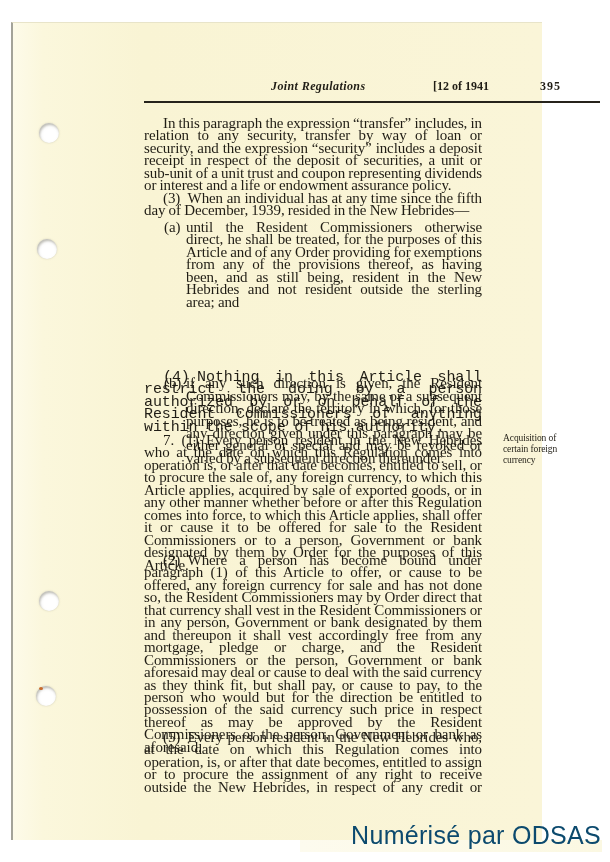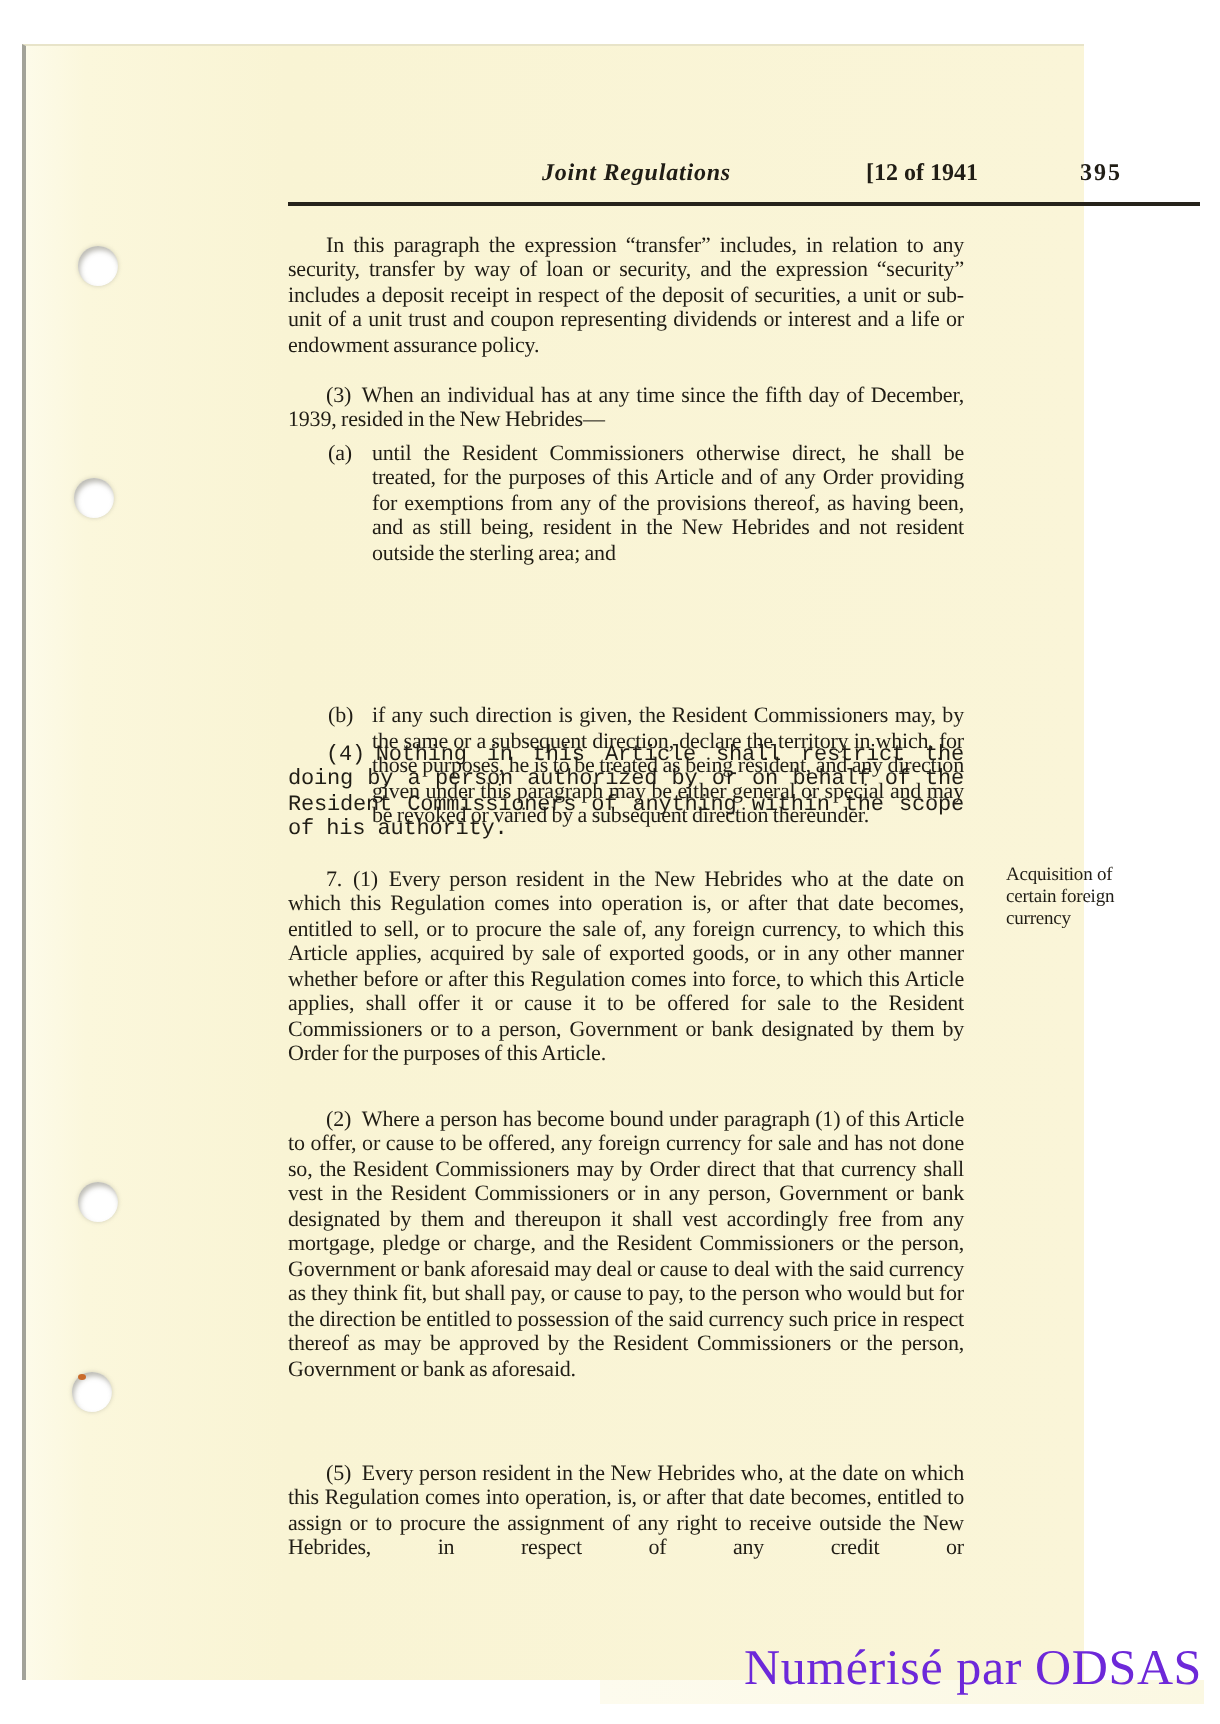--- a/index.html
+++ b/index.html
@@ -27,37 +27,37 @@
     box-shadow: inset 1px 2px 2.5px rgba(125,123,110,0.5), 0 0 2px rgba(160,158,140,0.45);
   }
   .hole-speck { position: absolute; width: 4px; height: 3px; border-radius: 50%; background: #c96a2a; }
   .header-row { position: absolute; left: 0; top: 56px; width: 100%; font-weight: bold; font-size: 12px; }
   .hdr-title { position: absolute; left: 258px; top: 0; font-style: italic; letter-spacing: 0.4px; }
   .hdr-ref   { position: absolute; left: 420px; top: 0; }
   .hdr-page  { position: absolute; left: 512px; top: 0; width: 36px; text-align: right; letter-spacing: 1px; }
   .hdr-rule  { position: absolute; left: 131px; top: 78px; width: 456px; height: 2px; background: #26231b; }
   .col {
     position: absolute; left: 131px; width: 338px;
-    font-size: 11px; line-height: 12.45px;
+    font-size: 15px; line-height: 12.45px;
     letter-spacing: -0.1px; word-spacing: -0.4px;
     text-align: justify;
   }
   .indent { text-indent: 19px; }
   .jlast { text-align-last: justify; }
   .item { position: relative; padding-left: 42px; box-sizing: border-box; }
   .item .lbl { position: absolute; left: 20px; top: 0; }
   .margin-note {
     position: absolute; left: 490px; top: 410px; width: 66px;
     font-size: 9.5px; line-height: 11px; font-weight: normal;
     letter-spacing: -0.1px;
   }
   .watermark {
     position: absolute; right: 9px; top: 821px;
-    font-family: Liberation Serif, serif;
-    font-size: 25px; color: #6d28d9; letter-spacing: 0.3px;
+    font-family: Liberation Sans, sans-serif;
+    font-size: 25px; color: #0c4a6e; letter-spacing: 0.3px;
     white-space: nowrap;
   }
 </style>
 </head>
 <body>
 
 <div class="scan-page">
 
   <div class="header-row">
     <span class="hdr-title">Joint Regulations</span>

